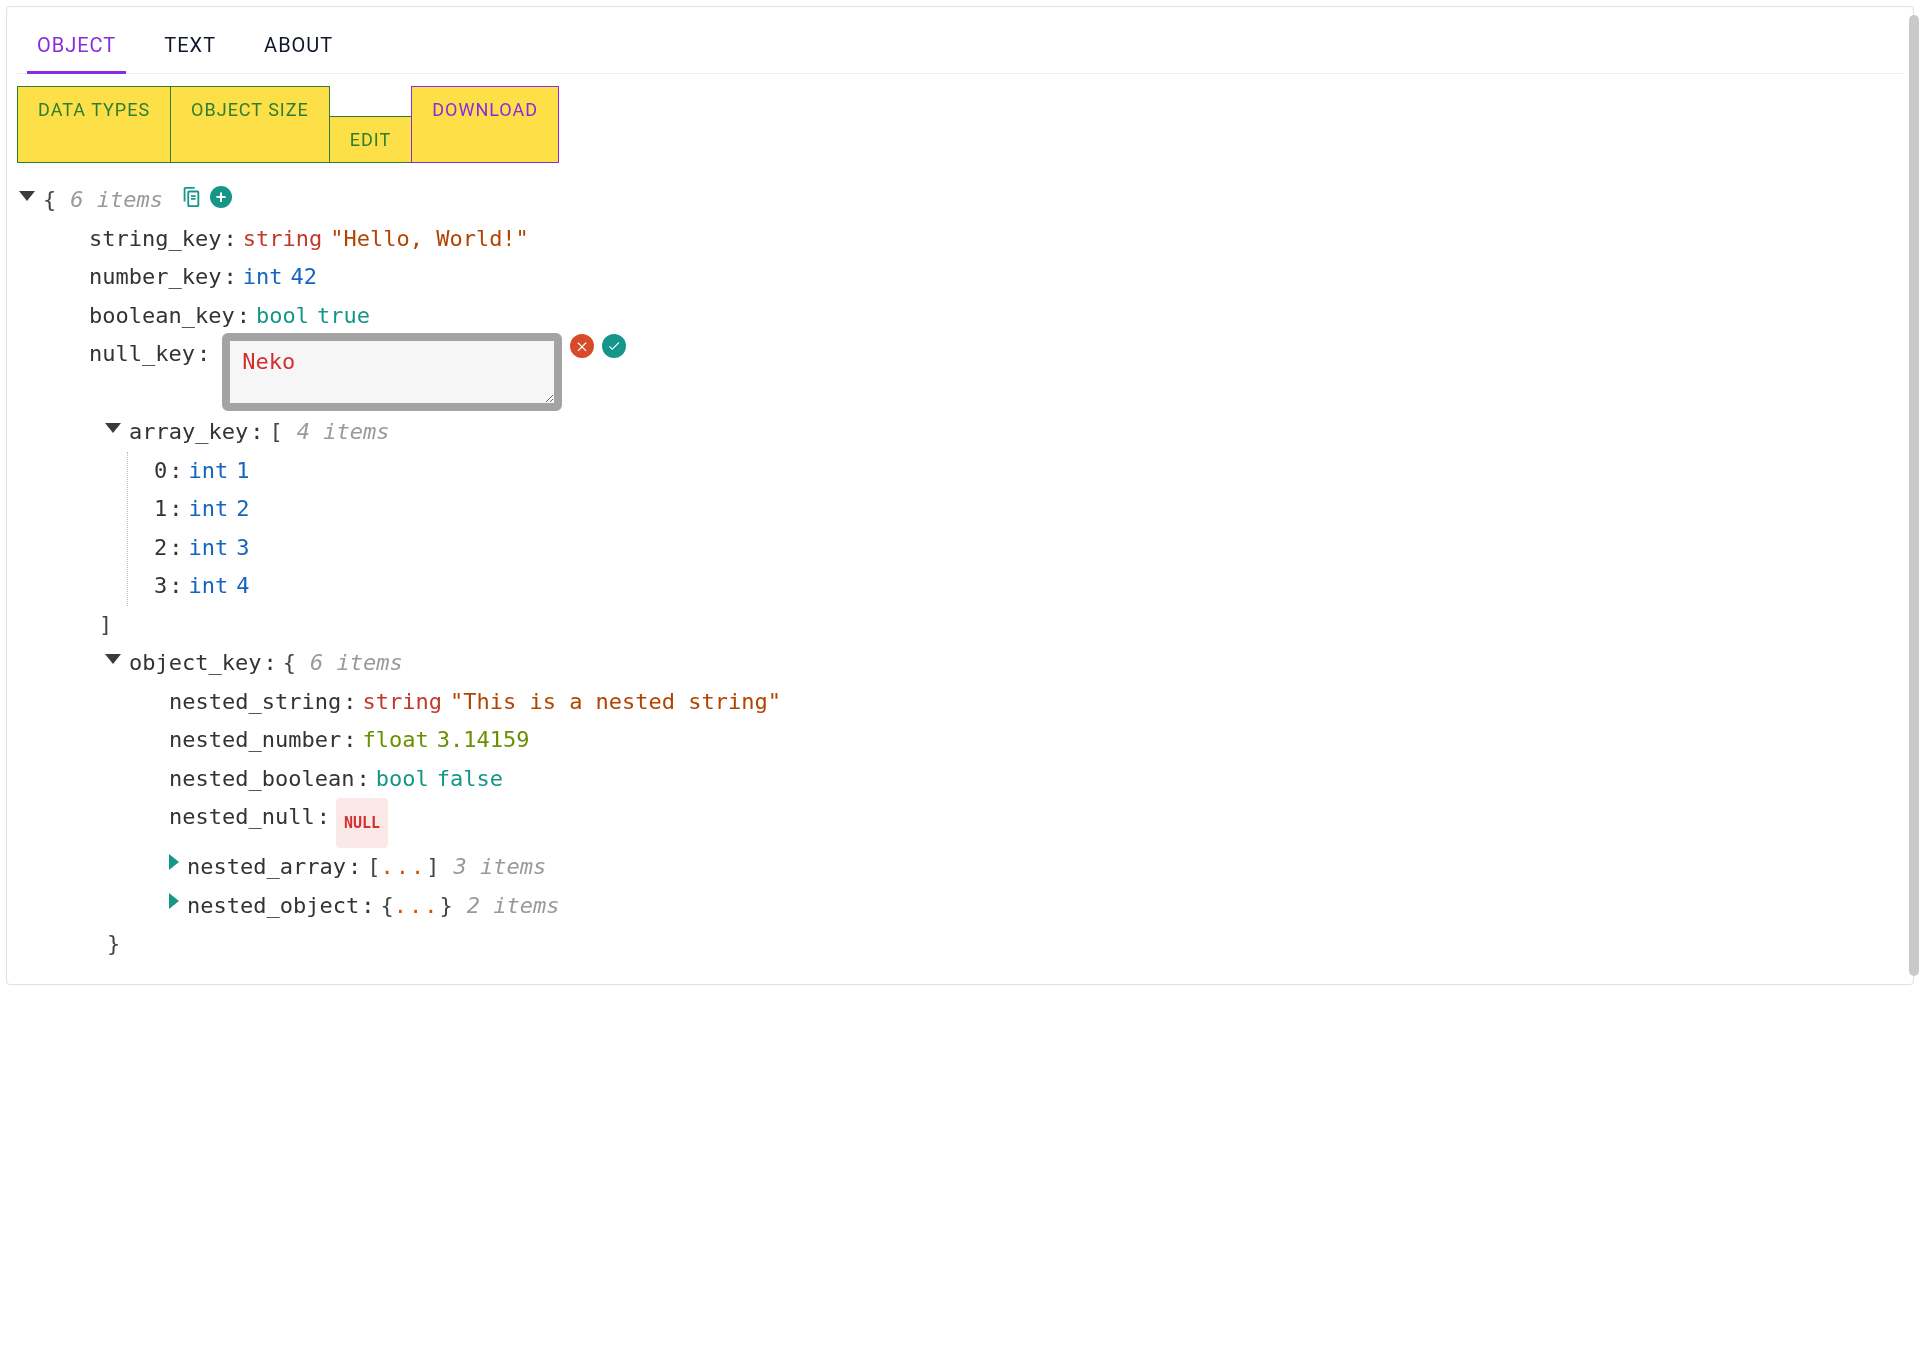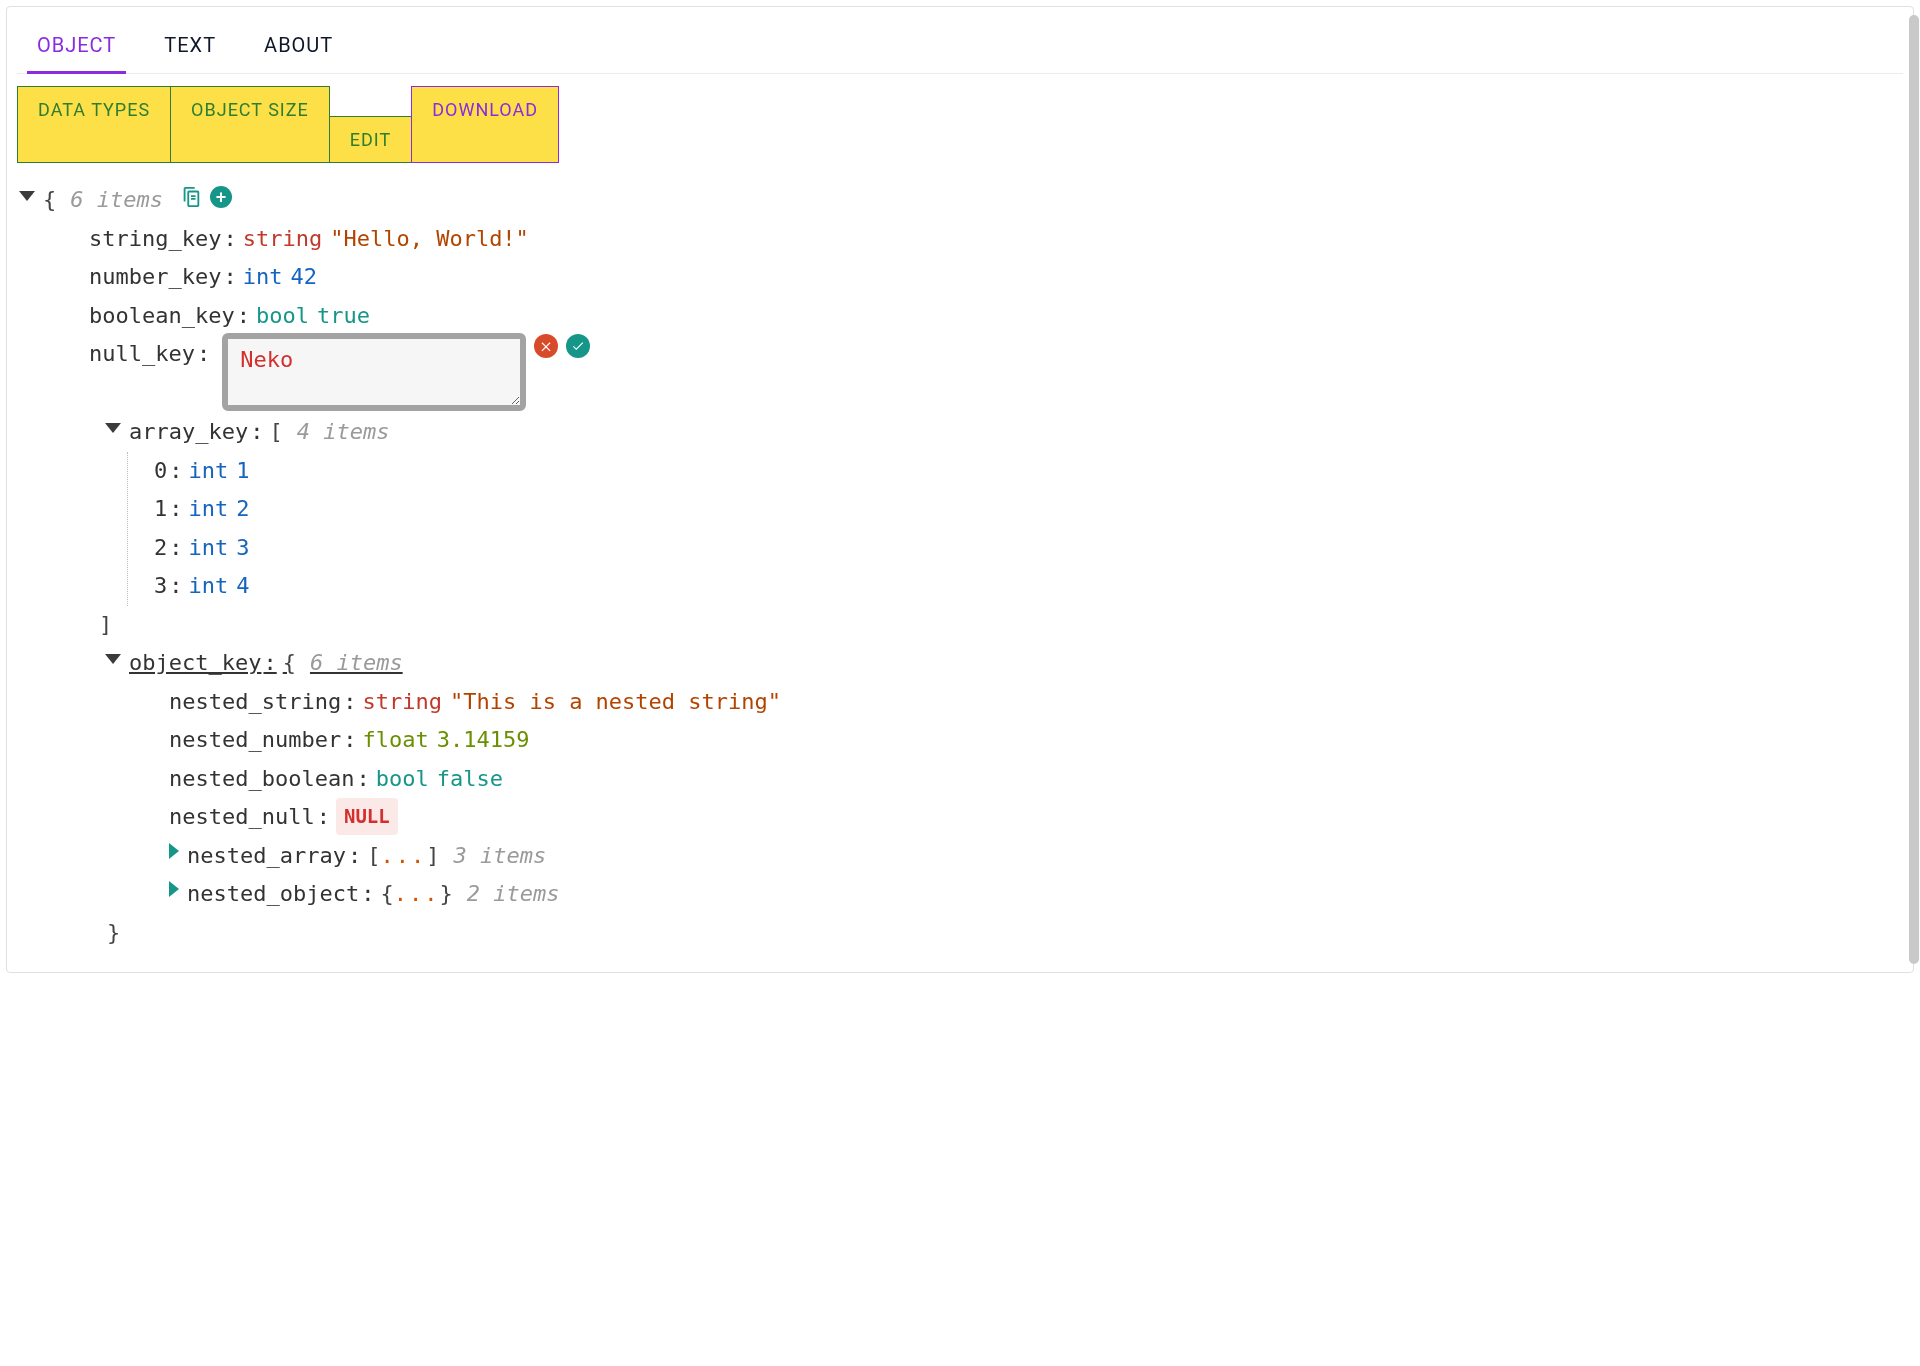--- a/index.html
+++ b/index.html
@@ -113,23 +113,23 @@
   .type-float { color: #6a8f00; }
   .type-bool { color: #159688; }
   .val-string { color: #b24400; }
   .val-int { color: #1565c0; }
   .val-float { color: #6a8f00; }
   .val-bool { color: #159688; }
   .null-badge {
     background: #fbe9e7;
     color: #d32f2f;
     font-weight: bold;
-    padding: 2px 8px;
+    padding: 12px 8px;
     border-radius: 4px;
-    font-size: 19px;
+    font-size: 15px;
   }
   .dots { color: #d35400; letter-spacing: 2px; }
 
   .icon-btn {
     display: inline-flex;
     width: 24px; height: 24px;
     align-items: center; justify-content: center;
     cursor: pointer;
     margin-left: 6px;
     position: relative;
@@ -137,23 +137,23 @@
   }
   .icon-clipboard svg { width: 22px; height: 22px; fill: #159688; }
   .icon-add { width:22px; height:22px; border-radius:50%; background:#159688; color:#fff; font-weight:bold; display:inline-flex; align-items:center; justify-content:center; font-family:sans-serif; font-size:18px; line-height:1;}
   .circ { width:24px; height:24px; border-radius:50%; display:inline-flex; align-items:center; justify-content:center; margin-left:8px; position:relative; top:-1px;}
   .circ.cancel { background:#d84b2a; }
   .circ.confirm { background:#159688; }
   .circ svg { width:14px; height:14px; fill:#fff; }
 
   
   .edit-box {
-    width: 304px;
+    width: 340px;
     height: 78px;
-    border: 6px solid #a3a3a3;
+    border: 8px solid #a3a3a3;
     border-radius: 6px;
     background: #f6f6f6;
     padding: 8px 12px;
     font-family: inherit;
     font-size: inherit;
     color: #d32f2f;
     resize: both;
     outline: none;
     position: relative;
     top: -2px;
@@ -281,21 +281,21 @@
         <span class="type-int">int</span>
         <span class="sp"></span>
         <span class="val-int">4</span>
       </div>
      </div>
     </div>
     <div class="row indent-close-1">
       <span class="brace">]</span>
     </div>
 
-    <div class="row" style="padding-left:86px;text-decoration:underline;">
+    <div class="row" style="padding-left:86px;">
       <span class="toggle down"></span>
       <span class="key">object_key</span>
       <span class="colon"> : </span>
       <span class="brace">{</span>
       <span class="items">6 items</span>
     </div>
 
     <div class="row indent-3">
       <span class="key">nested_string</span>
       <span class="colon"> : </span>

